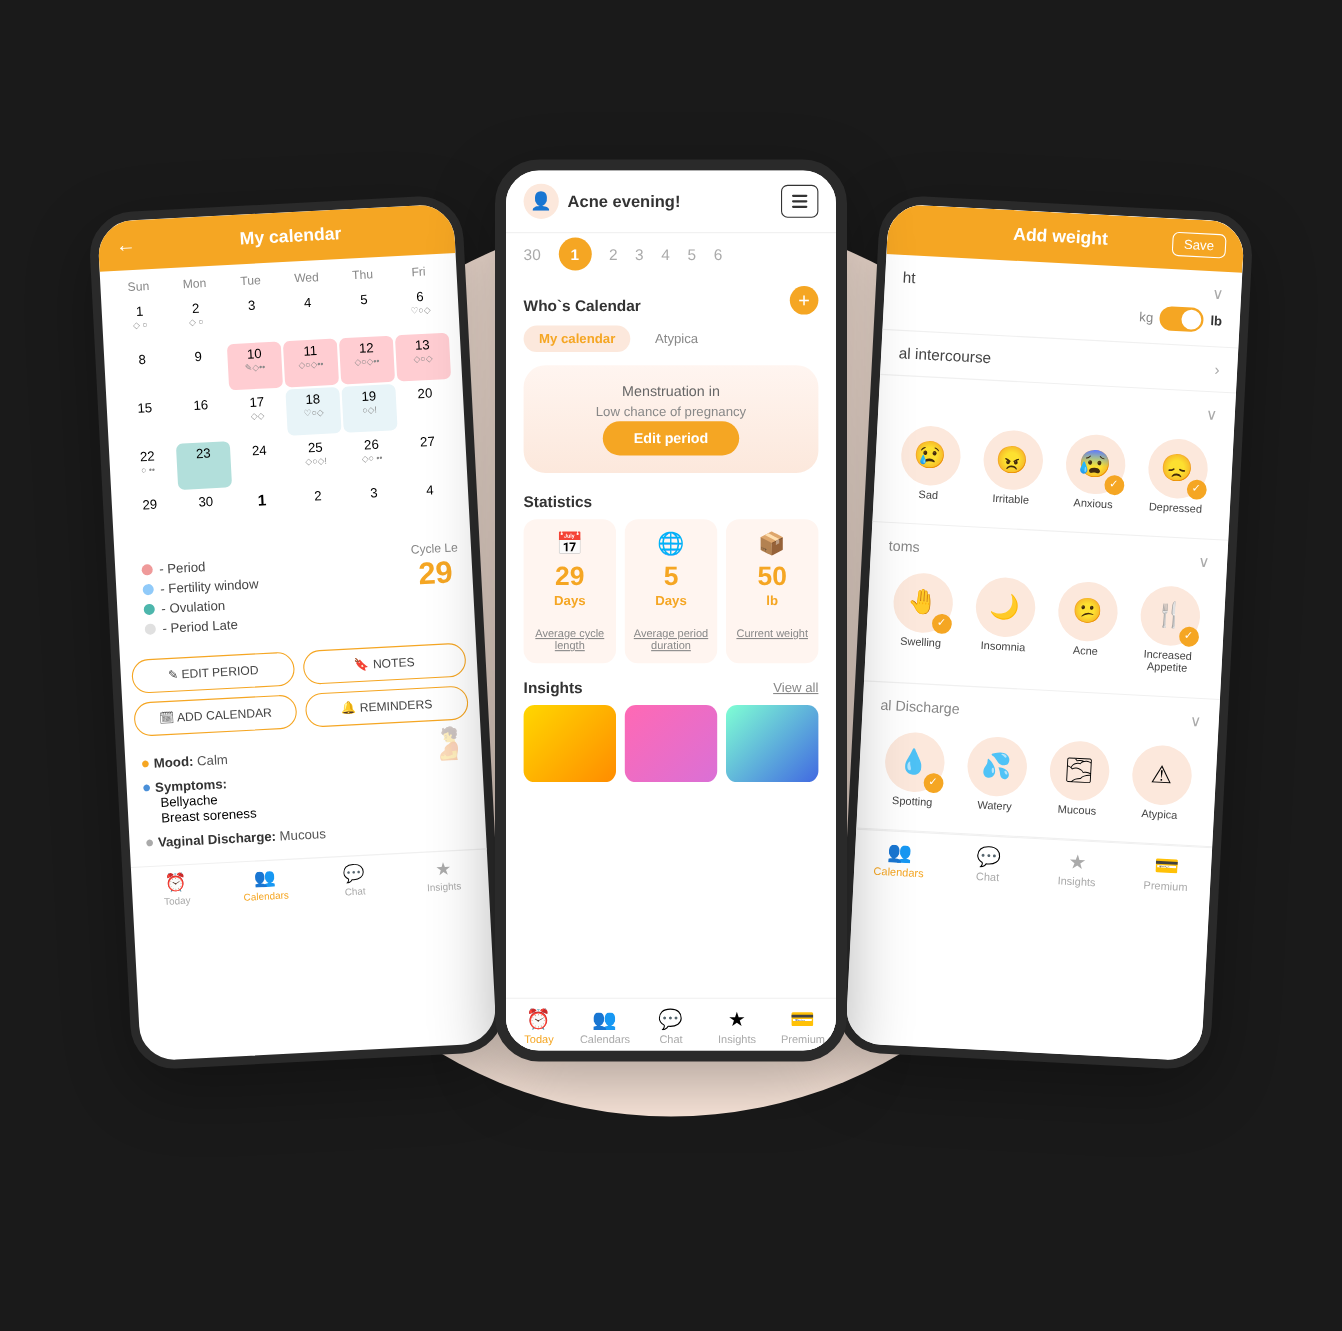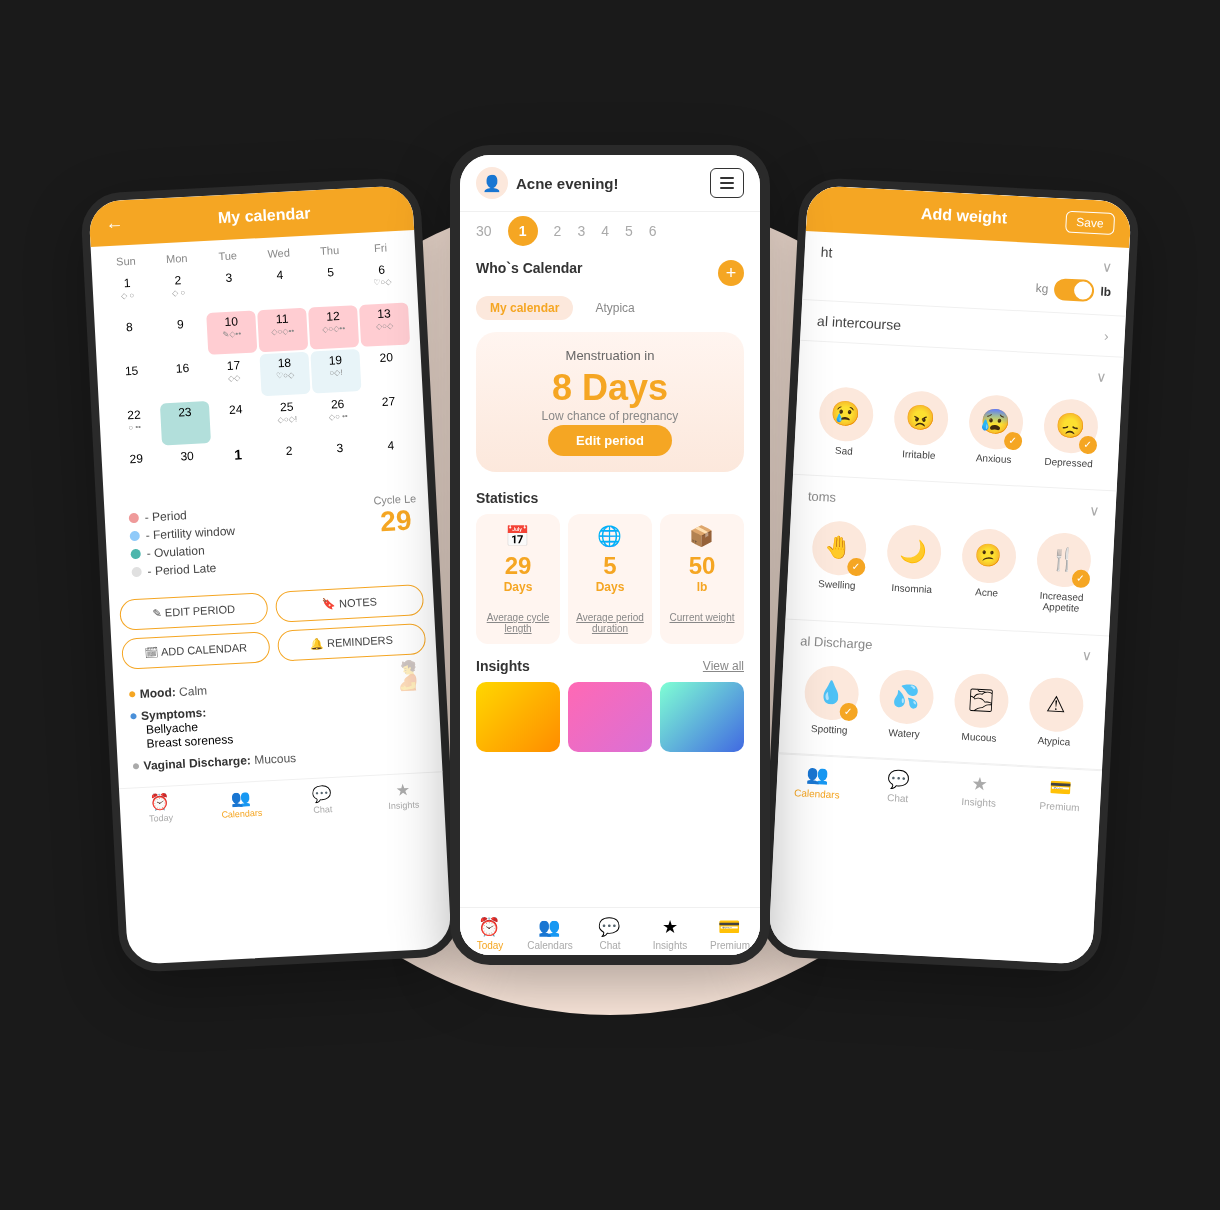--- a/index.html
+++ b/index.html
@@ -333,21 +333,21 @@
       border-radius: 50%;
       display: flex;
       align-items: center;
       justify-content: center;
       font-weight: 600;
     }
 
     .whos-calendar {
       padding: 6px 16px;
       display: flex;
-      align-items: flex-start;
+      align-items: flex-end;
       justify-content: space-between;
     }
 
     .section-title {
       font-size: 14px;
       font-weight: 600;
       color: #333;
     }
 
     .add-circle-btn {
@@ -1039,21 +1039,20 @@
         <div class="add-circle-btn">+</div>
       </div>
 
       <div class="calendar-tabs">
         <div class="cal-tab active">My calendar</div>
         <div class="cal-tab inactive">Atypica</div>
       </div>
 
       <div class="menstruation-card">
         <div class="mens-label">Menstruation in</div>
-        <div class="mens-days">8 Days</div>
         <div class="mens-sublabel">Low chance of pregnancy</div>
         <button class="edit-period-btn">Edit period</button>
       </div>
 
       <div class="statistics-section">
         <div class="section-title">Statistics</div>
         <div class="stats-cards">
           <div class="stat-card">
             <div class="stat-icon">📅</div>
             <div>

